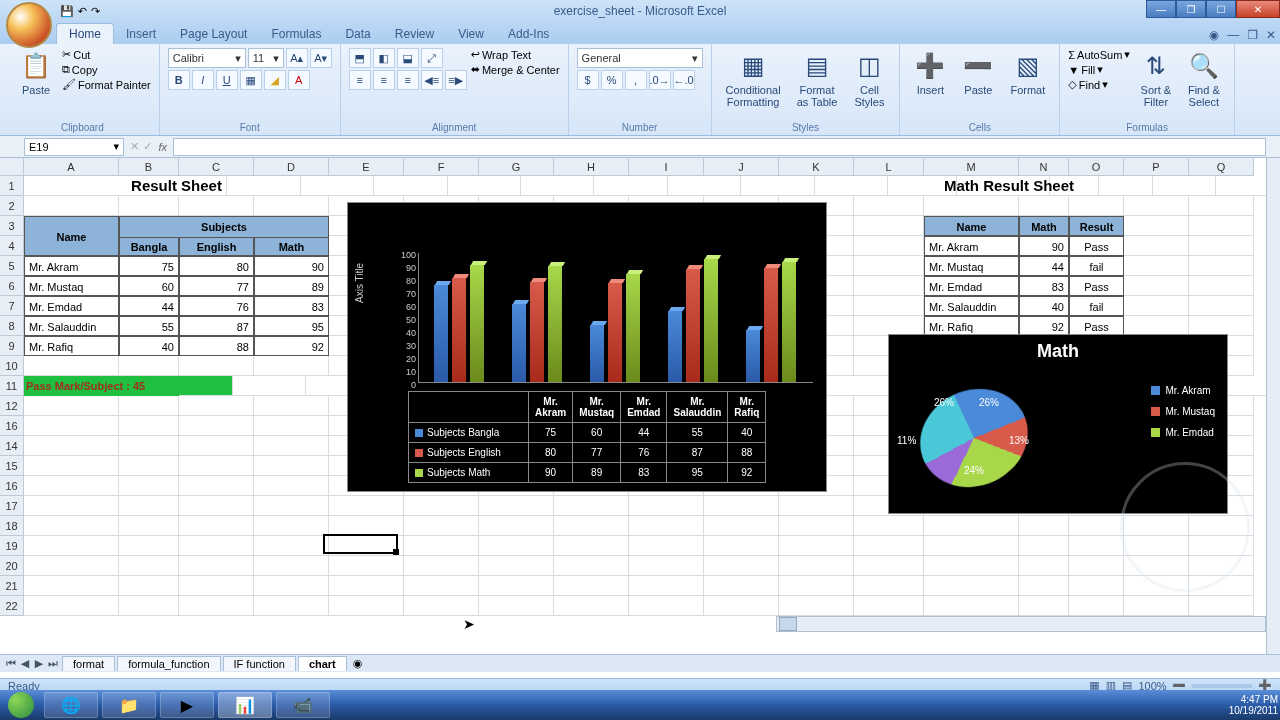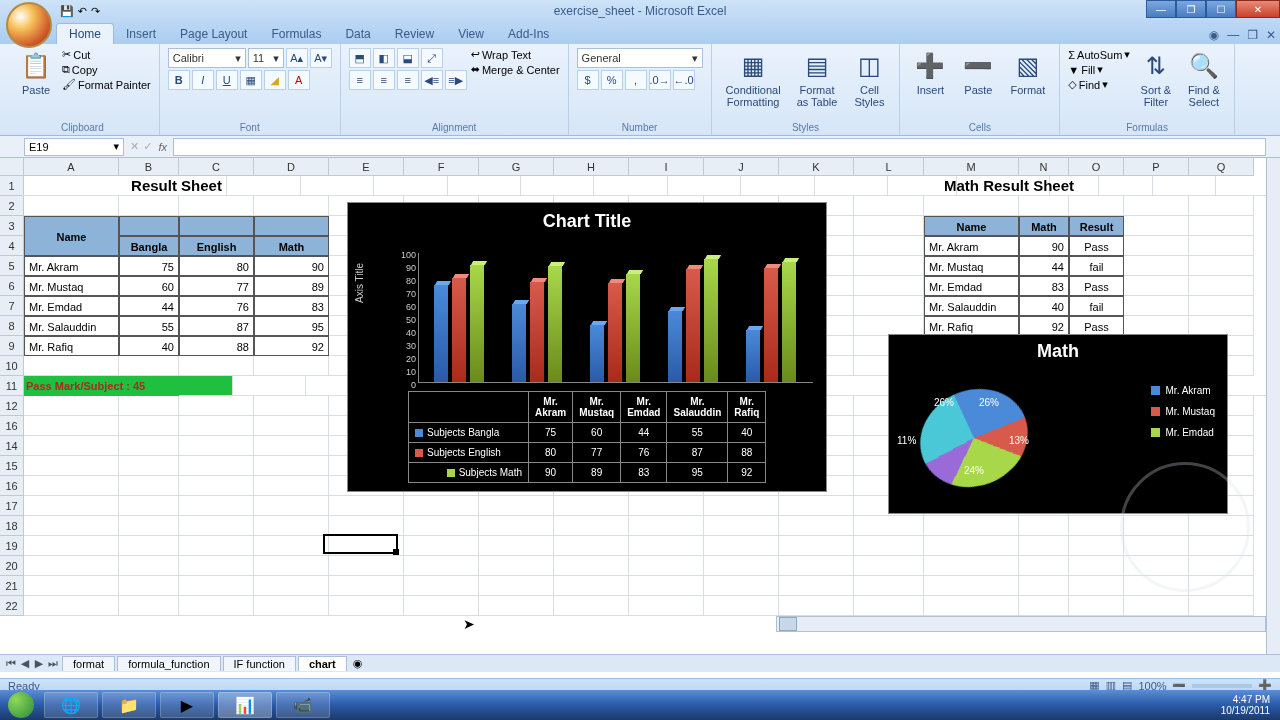--- a/index.html
+++ b/index.html
@@ -102,21 +102,21 @@
 
 
 .sheet-tabs{bottom:48px;}
 .status{bottom:28px; height:14px;}
 
 
 .taskbar { position:absolute; left:0; right:0; bottom:0; height:30px; background:linear-gradient(#5a8ed8,#2a5aa8,#1a3a6a); display:flex; align-items:center;}
 .start-orb { width:42px; height:30px; display:flex; align-items:center; justify-content:center;}
 .start-orb div{width:26px;height:26px;border-radius:50%;background:radial-gradient(circle at 30% 30%, #8fd85a, #2a8a3a);}
 .taskbtn { width:54px; height:26px; margin:0 2px; background:rgba(255,255,255,0.15); border:1px solid rgba(255,255,255,0.2); border-radius:2px; display:flex; align-items:center; justify-content:center; font-size:16px;}
-.tray { margin-left:auto; color:#fff; font-size:10px; padding-right:10px; text-align:right; line-height:11px;}
+.tray { margin-left:auto; color:#fff; font-size:10px; padding-right:2px; text-align:right; line-height:11px;}
 
 .watermark { position:absolute; right:30px; bottom:70px; width:130px; height:130px; border:3px solid #d8e0ea; border-radius:50%; opacity:0.3;}
 
 .cursor-arrow { position:absolute; left:463px; top:458px; font-size:14px; color:#000; pointer-events:none; text-shadow:0 0 2px #fff;}
 
 
 .vscroll{position:absolute; right:0; top:158px; bottom:48px; width:14px; background:#e6edf6; border-left:1px solid #b0c0d0;}
 .ribbon-min {position:absolute; right:4px; top:28px; display:flex; gap:8px; color:#3a5a8a; font-size:12px;}
 </style>
 </head>
@@ -796,21 +796,20 @@
         <div class="cell cP"></div>
         <div class="cell cQ"></div>
       </div>
     </div>
 
   <div class="sel-cell" style="left:323px; top:376px; width:75px; height:20px;">
       <div class="sel-handle"></div>
     </div>
 
   <div class="chart1">
-    <div class="ch1-title">Chart Title</div>
     <div class="ch1-ylabel">Axis Title</div>
     <div class="ch1-ticks" id="yticks">
         <div>100</div>
         <div>90</div>
         <div>80</div>
         <div>70</div>
         <div>60</div>
         <div>50</div>
         <div>40</div>
         <div>30</div>
@@ -865,21 +864,21 @@
           </tr>
           <tr>
             <td style="text-align:left"><span class="ch1-legend-sq" style="background:#d85a4a"></span>Subjects English</td>
             <td>80</td>
             <td>77</td>
             <td>76</td>
             <td>87</td>
             <td>88</td>
           </tr>
           <tr>
-            <td style="text-align:right"><span class="ch1-legend-sq" style="background:#a8d84a"></span>Subjects Math</td>
+            <td style="text-align:left"><span class="ch1-legend-sq" style="background:#a8d84a"></span>Subjects Math</td>
             <td>90</td>
             <td>89</td>
             <td>83</td>
             <td>95</td>
             <td>92</td>
           </tr>
         </tbody>
       </table>
   </div>
 
@@ -904,20 +903,21 @@
           <span class="lsq" style="background:#a8d84a"></span>
           <span>Mr. Emdad</span>
         </div>
     </div>
   </div>
 
   <div class="watermark"></div>
   <div class="cursor-arrow">➤</div>
 <div style="position: absolute; left: 24px; top: 18px; width: 305px; text-align: center; font-weight: bold; font-size: 15px; line-height: 20px;">Result Sheet</div>
     <div style="position: absolute; left: 909px; top: 18px; width: 200px; text-align: center; font-weight: bold; font-size: 15px; line-height: 20px;">Math Result Sheet</div>
+    <div style="position: absolute; left: 119px; top: 58px; width: 210px; text-align: center; font-weight: bold; line-height: 20px; background: rgb(141, 180, 216); border: 1px solid rgb(85, 85, 85);">Subjects</div>
     <div style="position: absolute; left: 24px; top: 58px; width: 95px; height: 40px; line-height: 40px; text-align: center; font-weight: bold; background: rgb(141, 180, 216); border: 1px solid rgb(85, 85, 85);">Name</div>
     <div style="position: absolute; left: 24px; top: 218px; width: 155px; line-height: 20px; background: rgb(31, 191, 63); color: rgb(160, 48, 32); font-weight: bold; padding-left: 2px;">Pass Mark/Subject : 45</div>
   </div>
 
 <div class="vscroll"></div>
 
 <div class="sheet-tabs">
   <span class="nav-btns"><span>⏮</span><span>◀</span><span>▶</span><span>⏭</span></span>
   <div class="stab">format</div>
   <div class="stab">formula_function</div>

